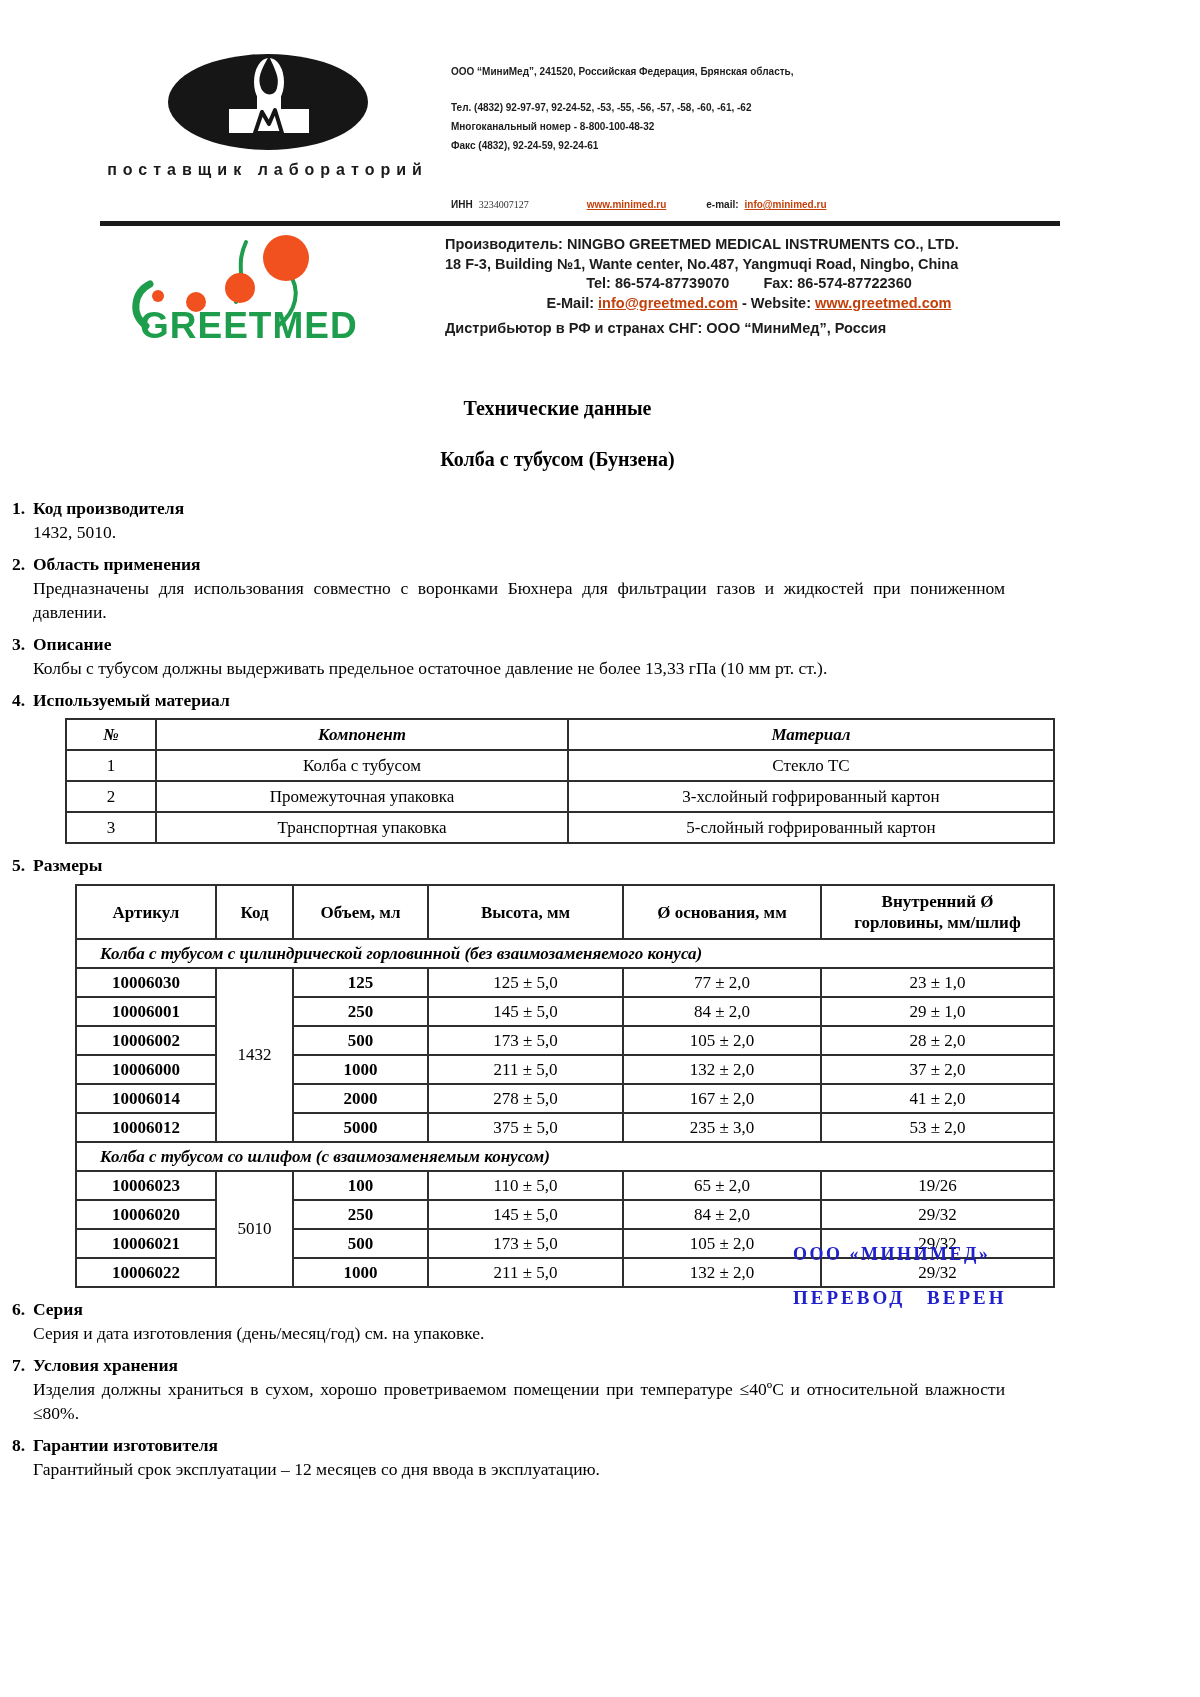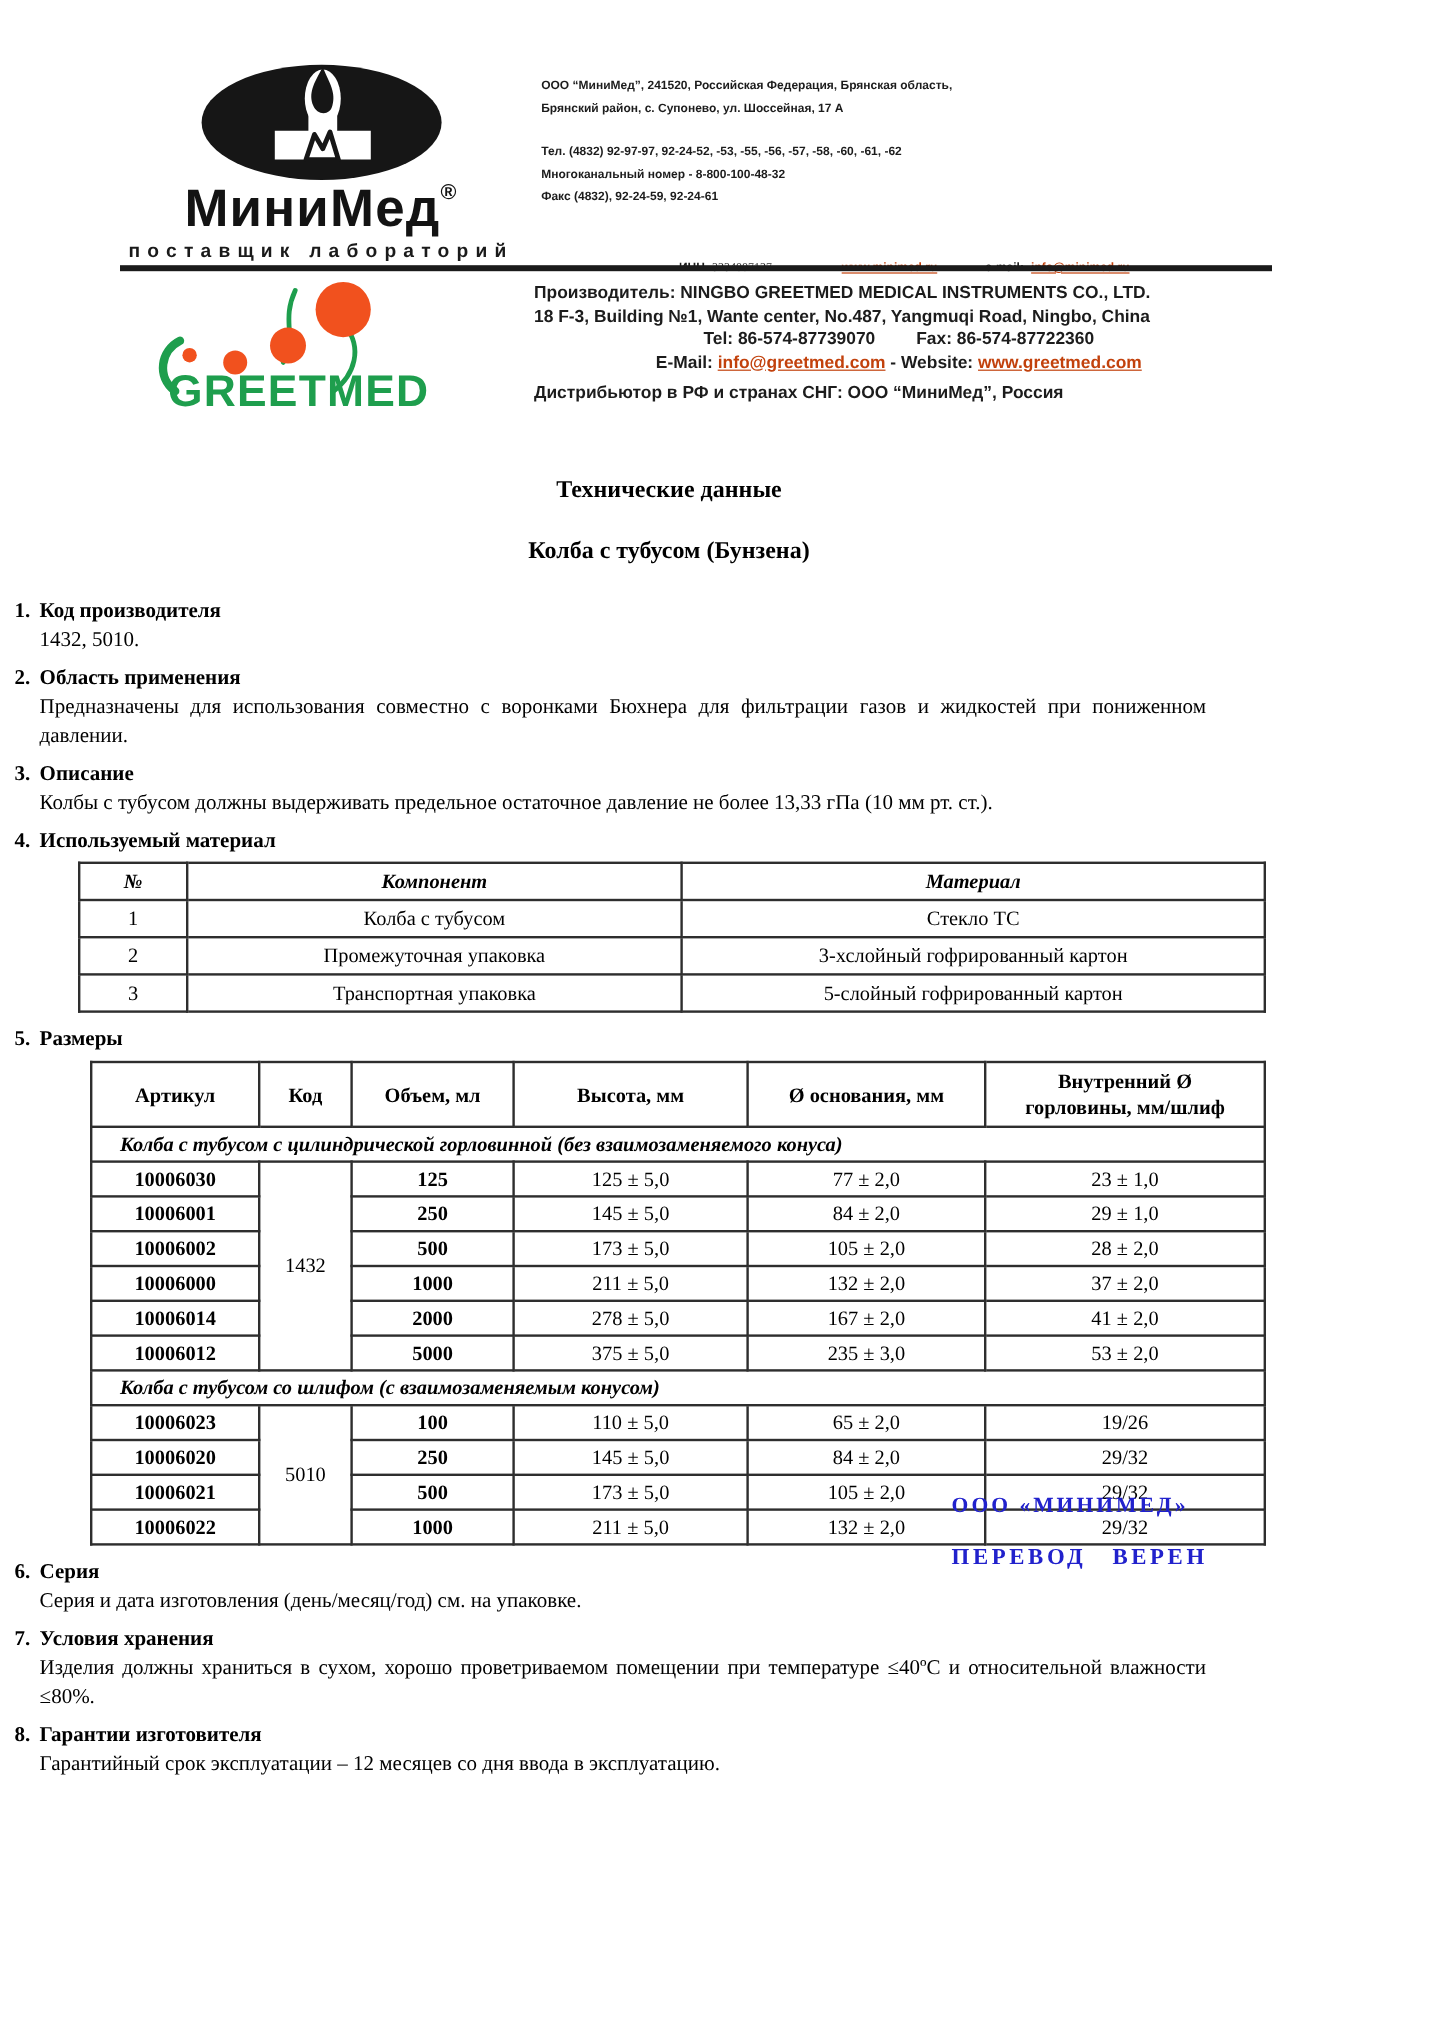--- a/index.html
+++ b/index.html
@@ -26,21 +26,21 @@
     font-family: "Liberation Sans", sans-serif;
     font-weight: bold; font-size: 16px; letter-spacing: 6px; color: #1a1a1a;
     margin-top: 5px; white-space: nowrap;
   }
   .addr {
     position: absolute; left: 451px; top: 62px; width: 605px;
     font-family: "Liberation Sans", sans-serif; font-weight: bold;
     font-size: 10px; line-height: 19px; color: #1c1c1c;
   }
   .addr .gap { height: 17px; }
-  .inn-row { display: flex; align-items: baseline; margin-top: 17px; justify-content: center; }
+  .inn-row { display: flex; align-items: baseline; margin-top: 17px; }
   .inn-row .inn-num { font-weight: normal; color: #333; margin-left: 6px; font-family: Liberation Serif, serif; }
   .inn-row .lnk { margin-left: 58px; }
   .inn-row .email-lbl { margin-left: 40px; }
   a.doc-link, .doc-link { color: #c2410c; text-decoration: underline; font-weight: bold; cursor: pointer; margin-top: 23px; }
 
   .divider { position: absolute; left: 100px; top: 221px; width: 960px; height: 5px; background: #1b1b1b; }
 
   
   .greetmed-logo { position: absolute; left: 116px; top: 230px; width: 250px; height: 114px; }
   .manu {
@@ -100,27 +100,25 @@
 <div class="page">
 
   <div class="minimed-logo">
     <svg width="210" height="100" viewBox="0 0 210 100" aria-hidden="true">
       <ellipse cx="105" cy="50" rx="100" ry="48" fill="#161616"></ellipse>
       <path d="M66,57 h28 v-14 h24 v14 h28 v24 h-80 z" fill="#ffffff"></path>
       <ellipse cx="106" cy="30" rx="15" ry="24" fill="#ffffff"></ellipse>
       <path d="M106,4 C98,18 94,26 98,36 C101,44 112,45 114,36 C117,25 112,18 106,4 Z" fill="#161616"></path>
       <path d="M92,81 L99,60 L106,72 L112,58 L119,81 Z" fill="none" stroke="#161616" stroke-width="4" stroke-linejoin="round"></path>
     </svg>
-    <div class="minimed-wordmark"><span>МиниМед</span><sup>®</sup></div>
     <div class="minimed-tagline">поставщик лабораторий</div>
   </div>
 
   <div class="addr">
     <div>ООО “МиниМед”, 241520, Российская Федерация, Брянская область,</div>
-    <div>Брянский район,  с. Супонево, ул. Шоссейная, 17 А</div>
     <div class="gap"></div>
     <div>Тел. (4832) 92-97-97, 92-24-52, -53, -55, -56, -57, -58, -60, -61, -62</div>
     <div>Многоканальный номер - 8-800-100-48-32</div>
     <div>Факс (4832), 92-24-59, 92-24-61</div>
     <div class="inn-row">
       <span>ИНН</span>
       <span class="inn-num">3234007127</span>
       <span class="doc-link lnk">www.minimed.ru</span>
       <span class="email-lbl">e-mail:</span>
       <span class="doc-link" style="margin-left:6px;">info@minimed.ru</span>

